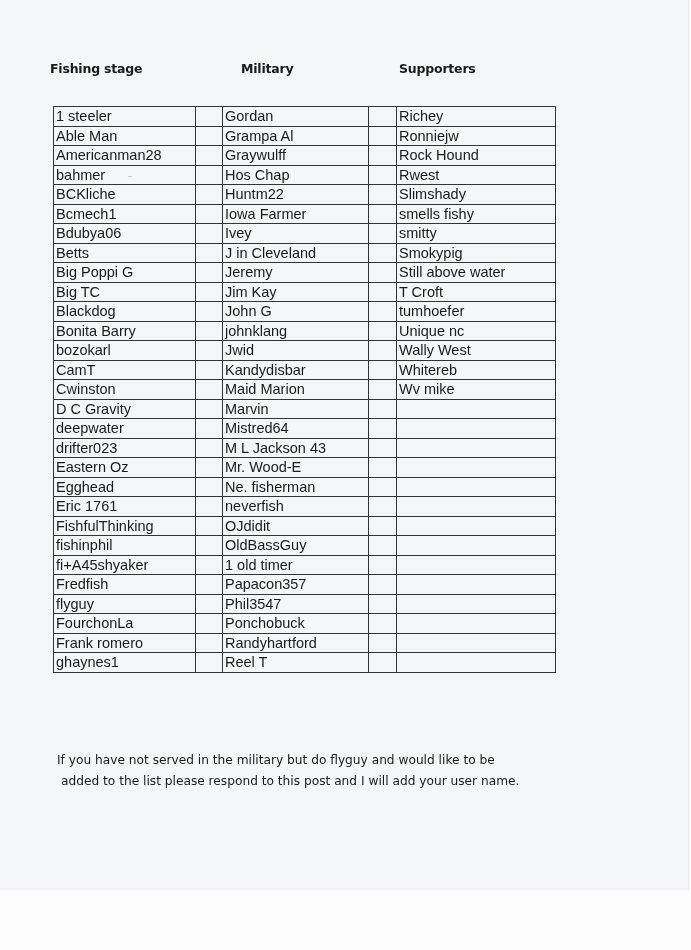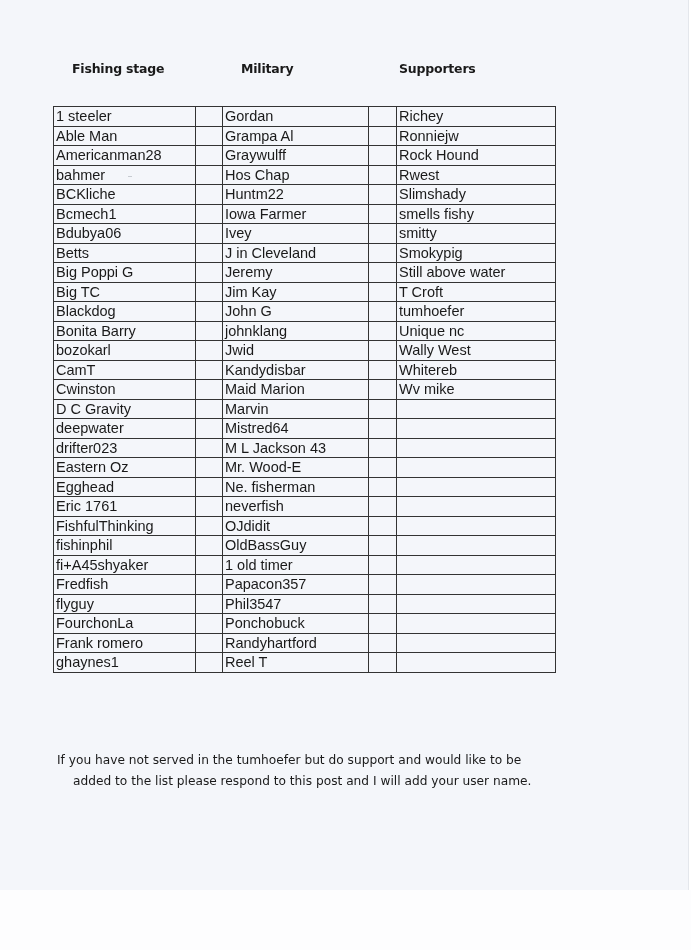--- a/index.html
+++ b/index.html
@@ -68,36 +68,36 @@
       position: absolute;
       left: 57px;
       top: 750px;
       width: 520px;
       font-family: "DejaVu Sans", sans-serif;
       font-size: 12.2px;
       line-height: 21px;
       color: #1a1a1a;
     }
     .footnote span { display: block; }
-    .footnote .line2 { padding-left: 4px; margin-left: 12px; }
+    .footnote .line2 { padding-left: 4px; }
     .scan-mark {
       position: absolute;
       left: 128px;
       top: 176px;
       width: 4px;
       height: 1px;
       background: #9aa0a8;
       opacity: 0.5;
     }
   </style>
 </head>
 <body>
 
 <div class="page">
-  <div class="header-label" style="left:72px;">Fishing stage</div>
+  <div class="header-label" style="left:50px;">Fishing stage</div>
   <div class="header-label" style="left:225px;margin-left:16px;">Military</div>
   <div class="header-label" style="left:399px;text-align:center;">Supporters</div>
 
   <table class="roster-table">
     <colgroup>
       <col class="c-fish">
         <col class="c-gap1">
         <col class="c-mil">
         <col class="c-gap2">
         <col class="c-sup">
@@ -305,17 +305,17 @@
           <td>Reel T</td>
           <td></td>
           <td></td>
         </tr>
       </tbody>
   </table>
 
   <div class="scan-mark"></div>
 
   <div class="footnote">
-    <span>If you have not served in the tumhoefer but do support and would like to be</span>
+    <span>If you have not served in the military but do flyguy and would like to be</span>
     <span class="line2">added to the list please respond to this post and I will add your user name.</span>
   </div>
 </div>
 <div class="bottom-band"></div>
 
 </body></html>

